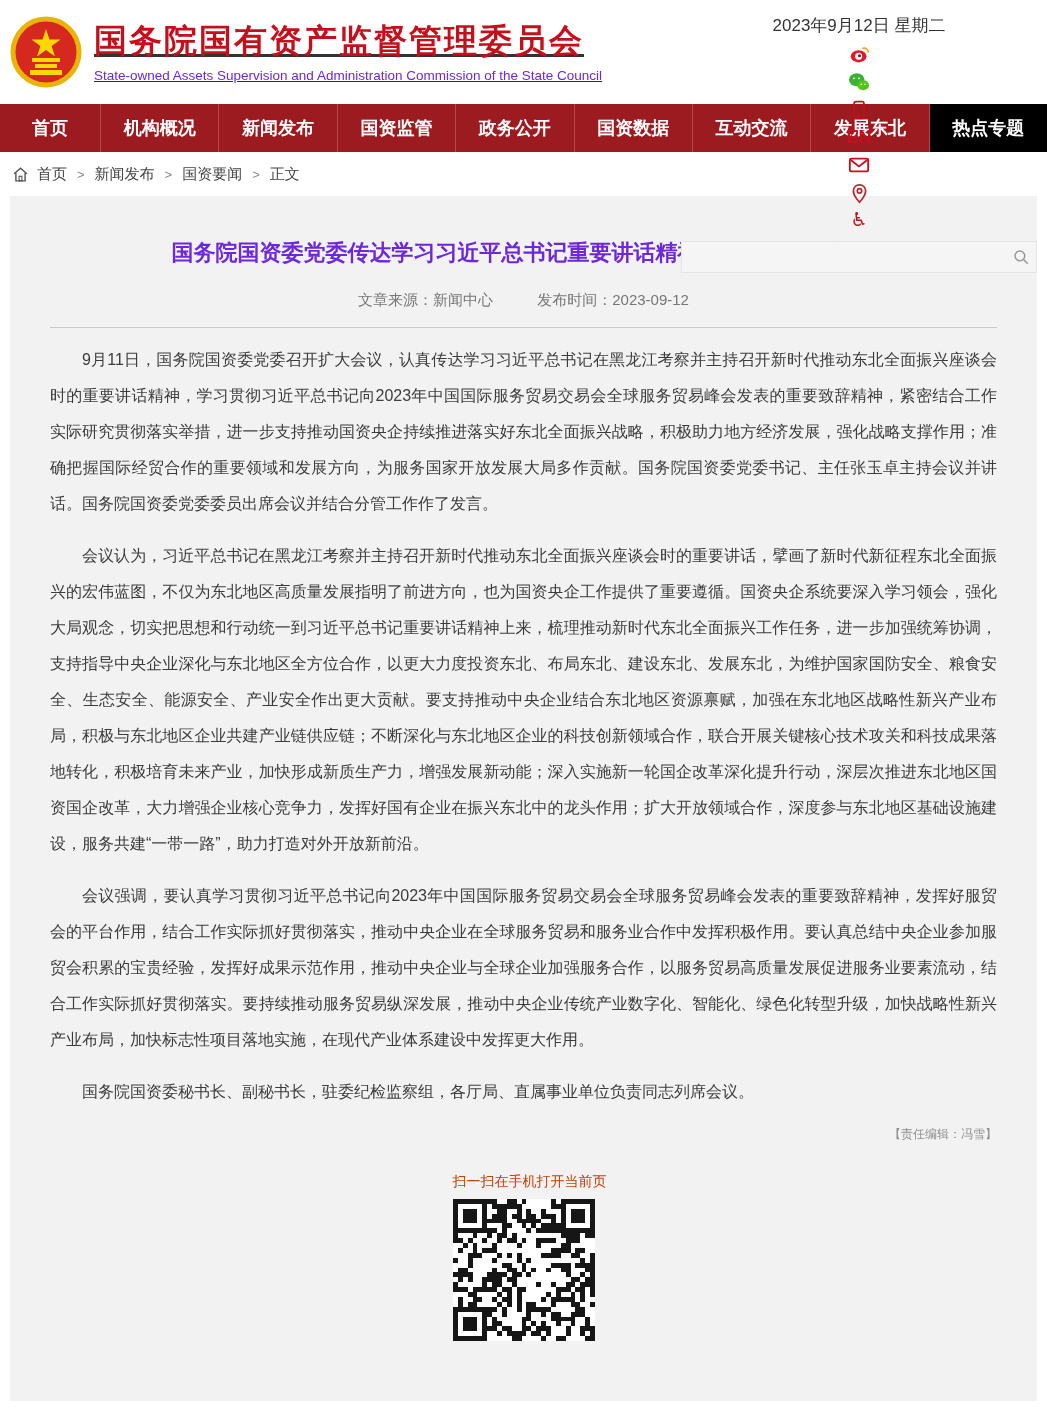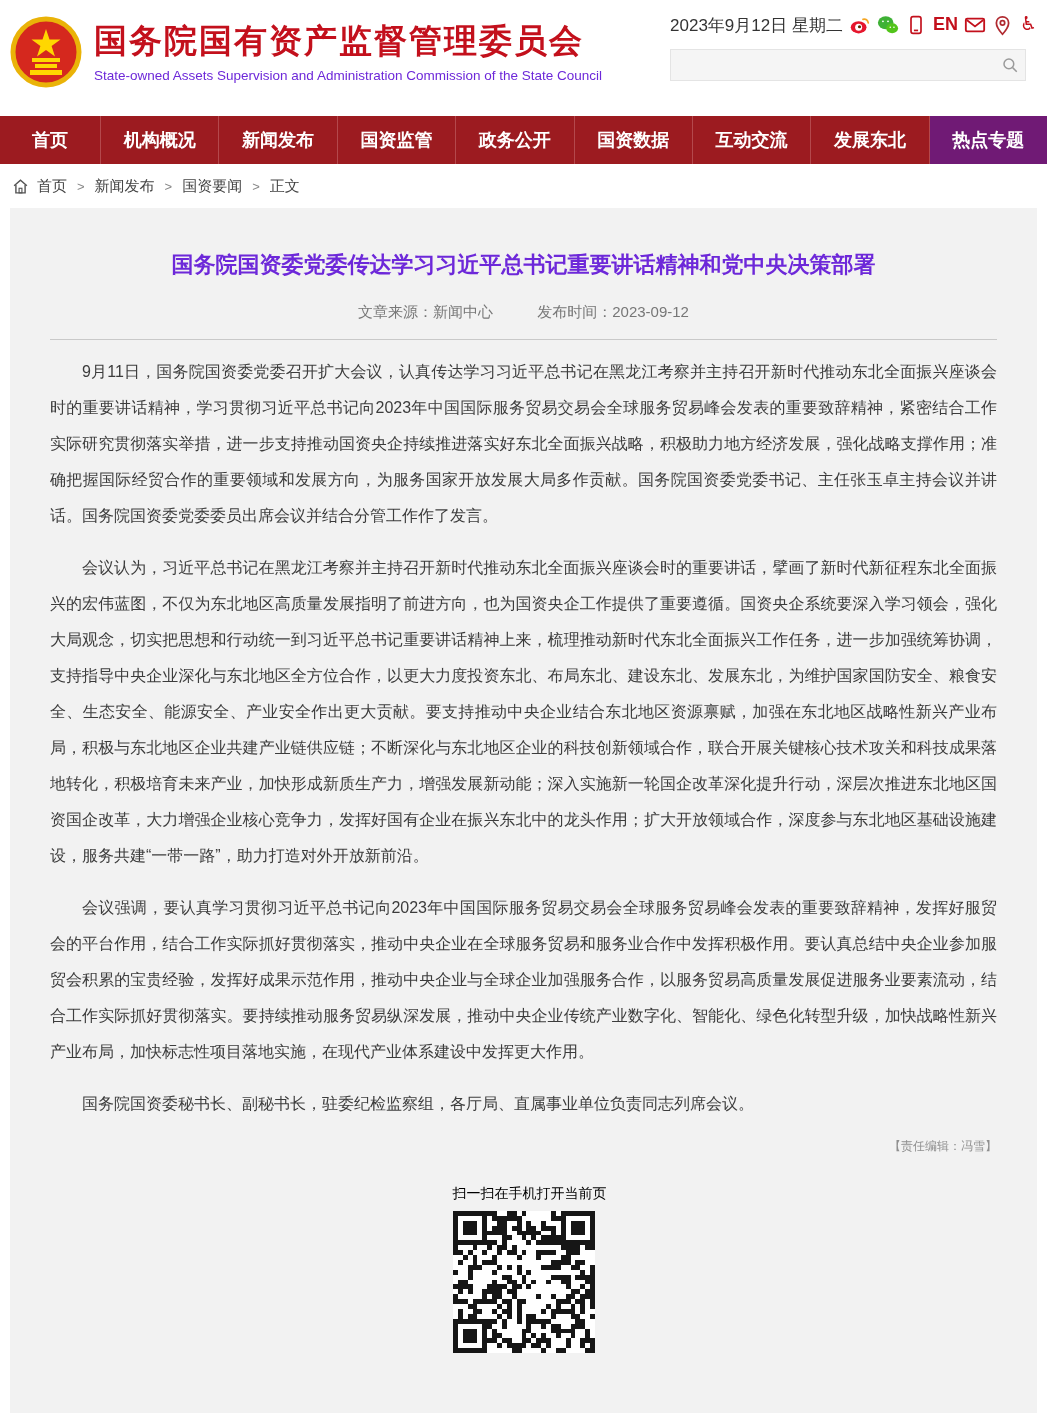--- a/index.html
+++ b/index.html
@@ -2,58 +2,58 @@
 <html><head>
 <meta charset="utf-8">
 <style>
   * { box-sizing: border-box; }
   html,body { margin:0; padding:0; }
   body {
     width:1047px; height:1420px; overflow:hidden; background:#fff;
     font-family:"Liberation Sans","DejaVu Sans",sans-serif; color:#333;
   }
   
-  .topbar { position:relative; height:116px; background:#fff; }
+  .topbar { position:relative; height:104px; background:#fff;text-decoration:underline; }
   .brand { display:flex; align-items:center; padding:16px 0 0 10px; }
   .emblem { width:72px; height:72px; flex:0 0 72px; }
   .brand-text { margin-left:12px; }
   .site-title { color:#c3101c; font-size:33px; font-weight:bold; letter-spacing:2px; line-height:40px; }
   .site-sub { color:#6d28d9; font-size:13.5px; margin-top:7px; }
   .top-right { position:absolute; top:14px; right:10px; text-align:right; }
-  .date-row { display:flex; align-items:flex-start; justify-content:flex-end; gap:6px; font-size:17px; color:#333; }
+  .date-row { display:flex; align-items:center; justify-content:flex-end; gap:6px; font-size:17px; color:#333;flex-direction:column; }
   .tool-icon { display:inline-flex; align-items:center; justify-content:center; width:22px; height:22px; cursor:pointer; }
   .en-link { color:#c3101c; font-weight:bold; font-size:18px; text-decoration:none; cursor:pointer; }
   .a11y { color:#c3101c; font-size:19px; line-height:1; cursor:pointer; }
   .search-box { margin-top:12px; width:356px; height:32px; background:#f5f5f5; border:1px solid #e4e4e4;
     display:flex; align-items:center; }
   .search-input { flex:1; border:none; background:transparent; outline:none; height:100%; padding:0 8px; font-size:14px; color:#333; }
   .search-btn { width:30px; display:flex; align-items:center; justify-content:center; cursor:pointer; }
   
   .nav { display:flex; height:48px; background:#9c1b20; }
   .nav-item { flex:1; display:flex; align-items:center; justify-content:center; color:#fff;
     font-size:18px; font-weight:bold; border-left:1px solid #b4484c; cursor:pointer; text-decoration:none; }
   .nav-item:first-child { border-left:none; flex:0 0 100px; }
-  .nav-item.highlight { background:#701a75; }
+  .nav-item.highlight { background:#000000; }
   
   .crumbs { display:flex; align-items:center; gap:10px; padding:13px 0 12px 12px; font-size:15px; color:#444; background:#fff; }
   .crumb { cursor:pointer; }
   .crumb-sep { color:#888; font-size:13px; }
   .home-ico { display:inline-flex; margin-right:-2px; }
   
   .content { margin:0 10px; background:#f2f2f2; padding:40px 40px 0; min-height:1205px; }
   .art-title { text-align:center; color:#6d28d9; font-size:22px; font-weight:bold; line-height:34px; margin:0; }
   .art-meta { text-align:center; color:#777; font-size:15px; margin-top:21px; }
   .art-meta span { margin:0 20px; }
   .divider { border-bottom:1px solid #c9c9c9; margin-top:17px; }
   .art-body { margin-top:14px; }
   .art-body p { font-size:16px; color:#3c3c3c; line-height:36px; text-align:justify; text-indent:2em; margin:0 0 16px; }
   .editor { text-align:right; color:#8f8f8f; font-size:12px; margin-top:10px; }
   .qr-block { margin-top:30px; display:flex; flex-direction:column; align-items:center; }
   .qr-inner { width:142px; }
-  .qr-caption { color:#000000; font-size:14px; white-space:nowrap; margin-bottom:8px; }
+  .qr-caption { color:#c2410c; font-size:14px; white-space:nowrap; margin-bottom:8px; }
   .qr-code { width:142px; height:142px; background:#fff; }
   .qr-code svg { display:block; width:100%; height:100%; }
 </style>
 </head>
 <body>
 
 <div class="page">
 
   <header class="topbar">
     <div class="brand">

